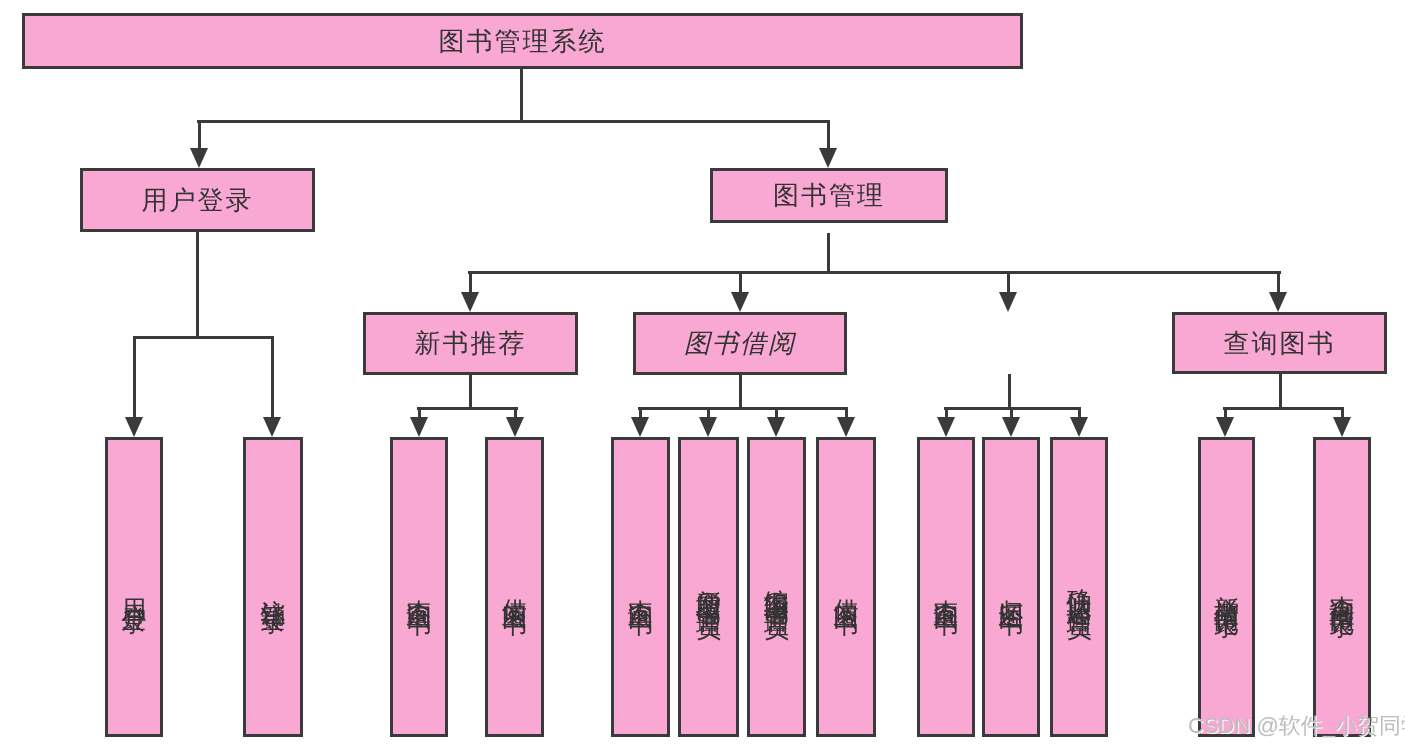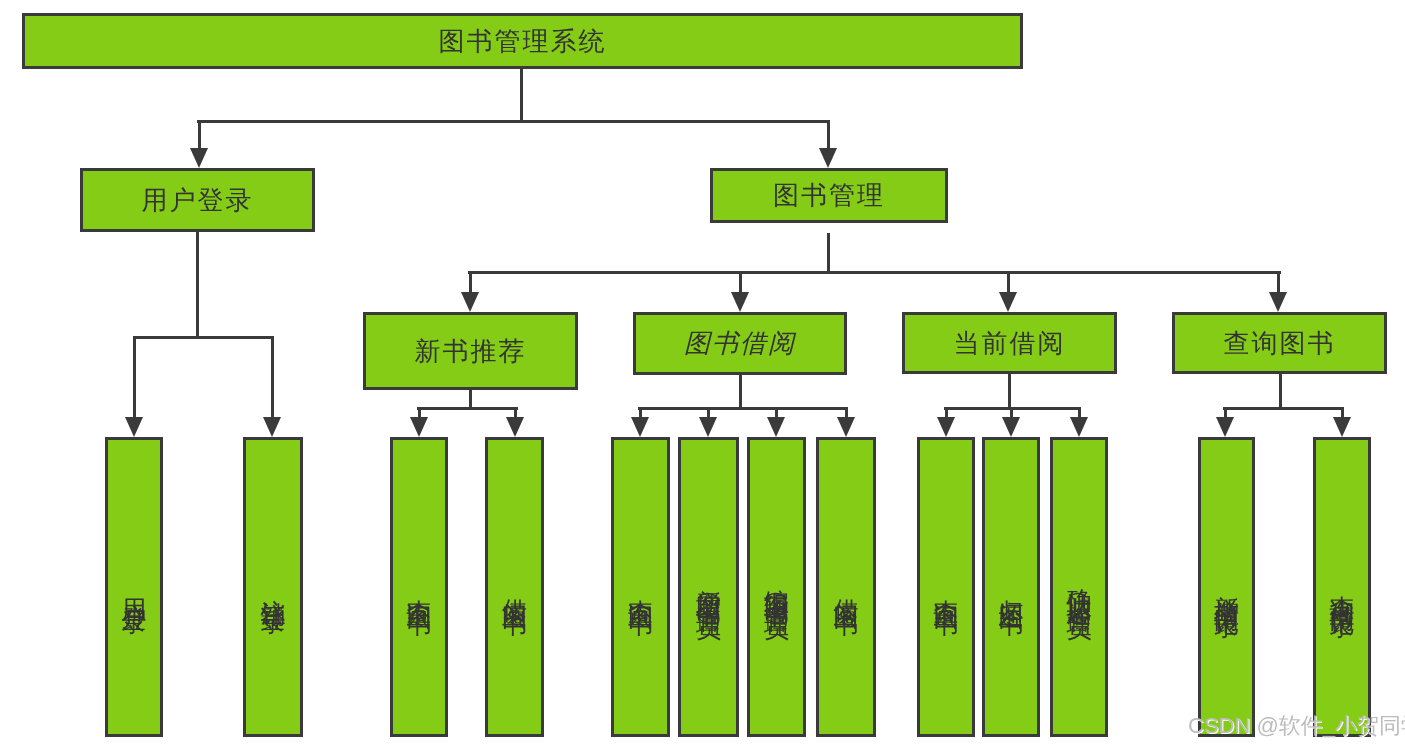--- a/index.html
+++ b/index.html
@@ -1,21 +1,21 @@
 <!DOCTYPE html>
 <html><head>
 <meta charset="utf-8">
 <style>
   html,body{margin:0;padding:0;background:#ffffff;}
   .stage{
     position:relative;width:1405px;height:747px;background:#ffffff;
     font-family:"Liberation Sans",sans-serif;overflow:hidden;
   }
   .box{
-    position:absolute;box-sizing:border-box;border:3px solid #3a3a3a;background:#84cc16;
+    position:absolute;box-sizing:border-box;border:3px solid #3a3a3a;background:#f9a8d4;
     display:flex;align-items:center;justify-content:center;color:#333333;
   }
   .hlabel{font-size:26px;letter-spacing:2px;white-space:nowrap;}
   .vlabel{
     writing-mode:vertical-rl;text-orientation:mixed;
     font-size:25px;letter-spacing:4px;line-height:1;white-space:nowrap;
   }
   .line{position:absolute;background:#3a3a3a;}
   .tri{
     position:absolute;width:0;height:0;
@@ -96,28 +96,25 @@
     <span class="hlabel">图书管理系统</span>
   </div>
 
   <div class="box" style="left:80px;top:168px;width:235px;height:64px;">
     <span class="hlabel">用户登录</span>
   </div>
   <div class="box" style="left:710px;top:168px;width:238px;height:55px;">
     <span class="hlabel">图书管理</span>
   </div>
 
-  <div class="box" style="left:363px;top:312px;width:215px;height:78px;">
+  <div class="box" style="left:363px;top:312px;width:215px;height:63px;">
     <span class="hlabel">新书推荐</span>
   </div>
   <div class="box" style="left:633px;top:312px;width:214px;height:63px;font-style:italic;">
     <span class="hlabel">图书借阅</span>
-  </div>
-  <div class="box" style="left:902px;top:312px;width:215px;height:62px;">
-    <span class="hlabel">当前借阅</span>
   </div>
   <div class="box" style="left:1172px;top:312px;width:215px;height:62px;">
     <span class="hlabel">查询图书</span>
   </div>
 
   <div class="box" style="left:105px;top:437px;width:58px;height:300px;">
     <span class="vlabel">用户登录</span>
   </div>
   <div class="box" style="left:243px;top:437px;width:60px;height:300px;">
     <span class="vlabel">注销登录</span>

